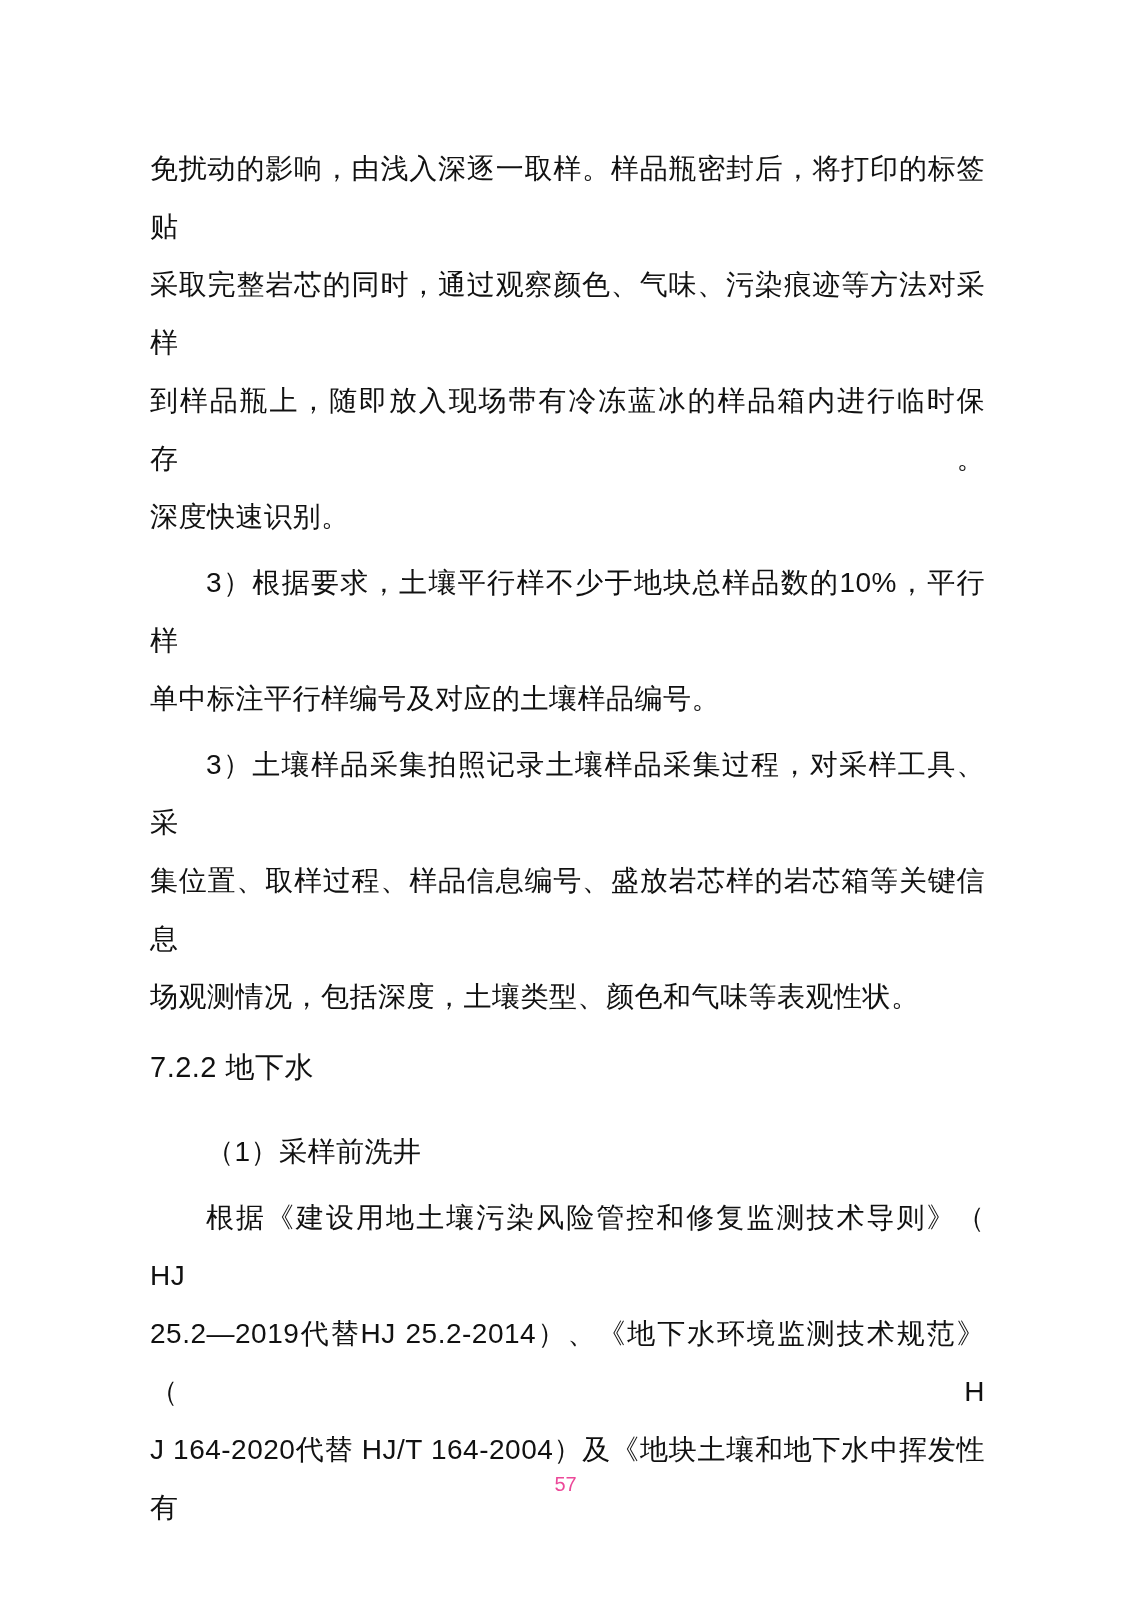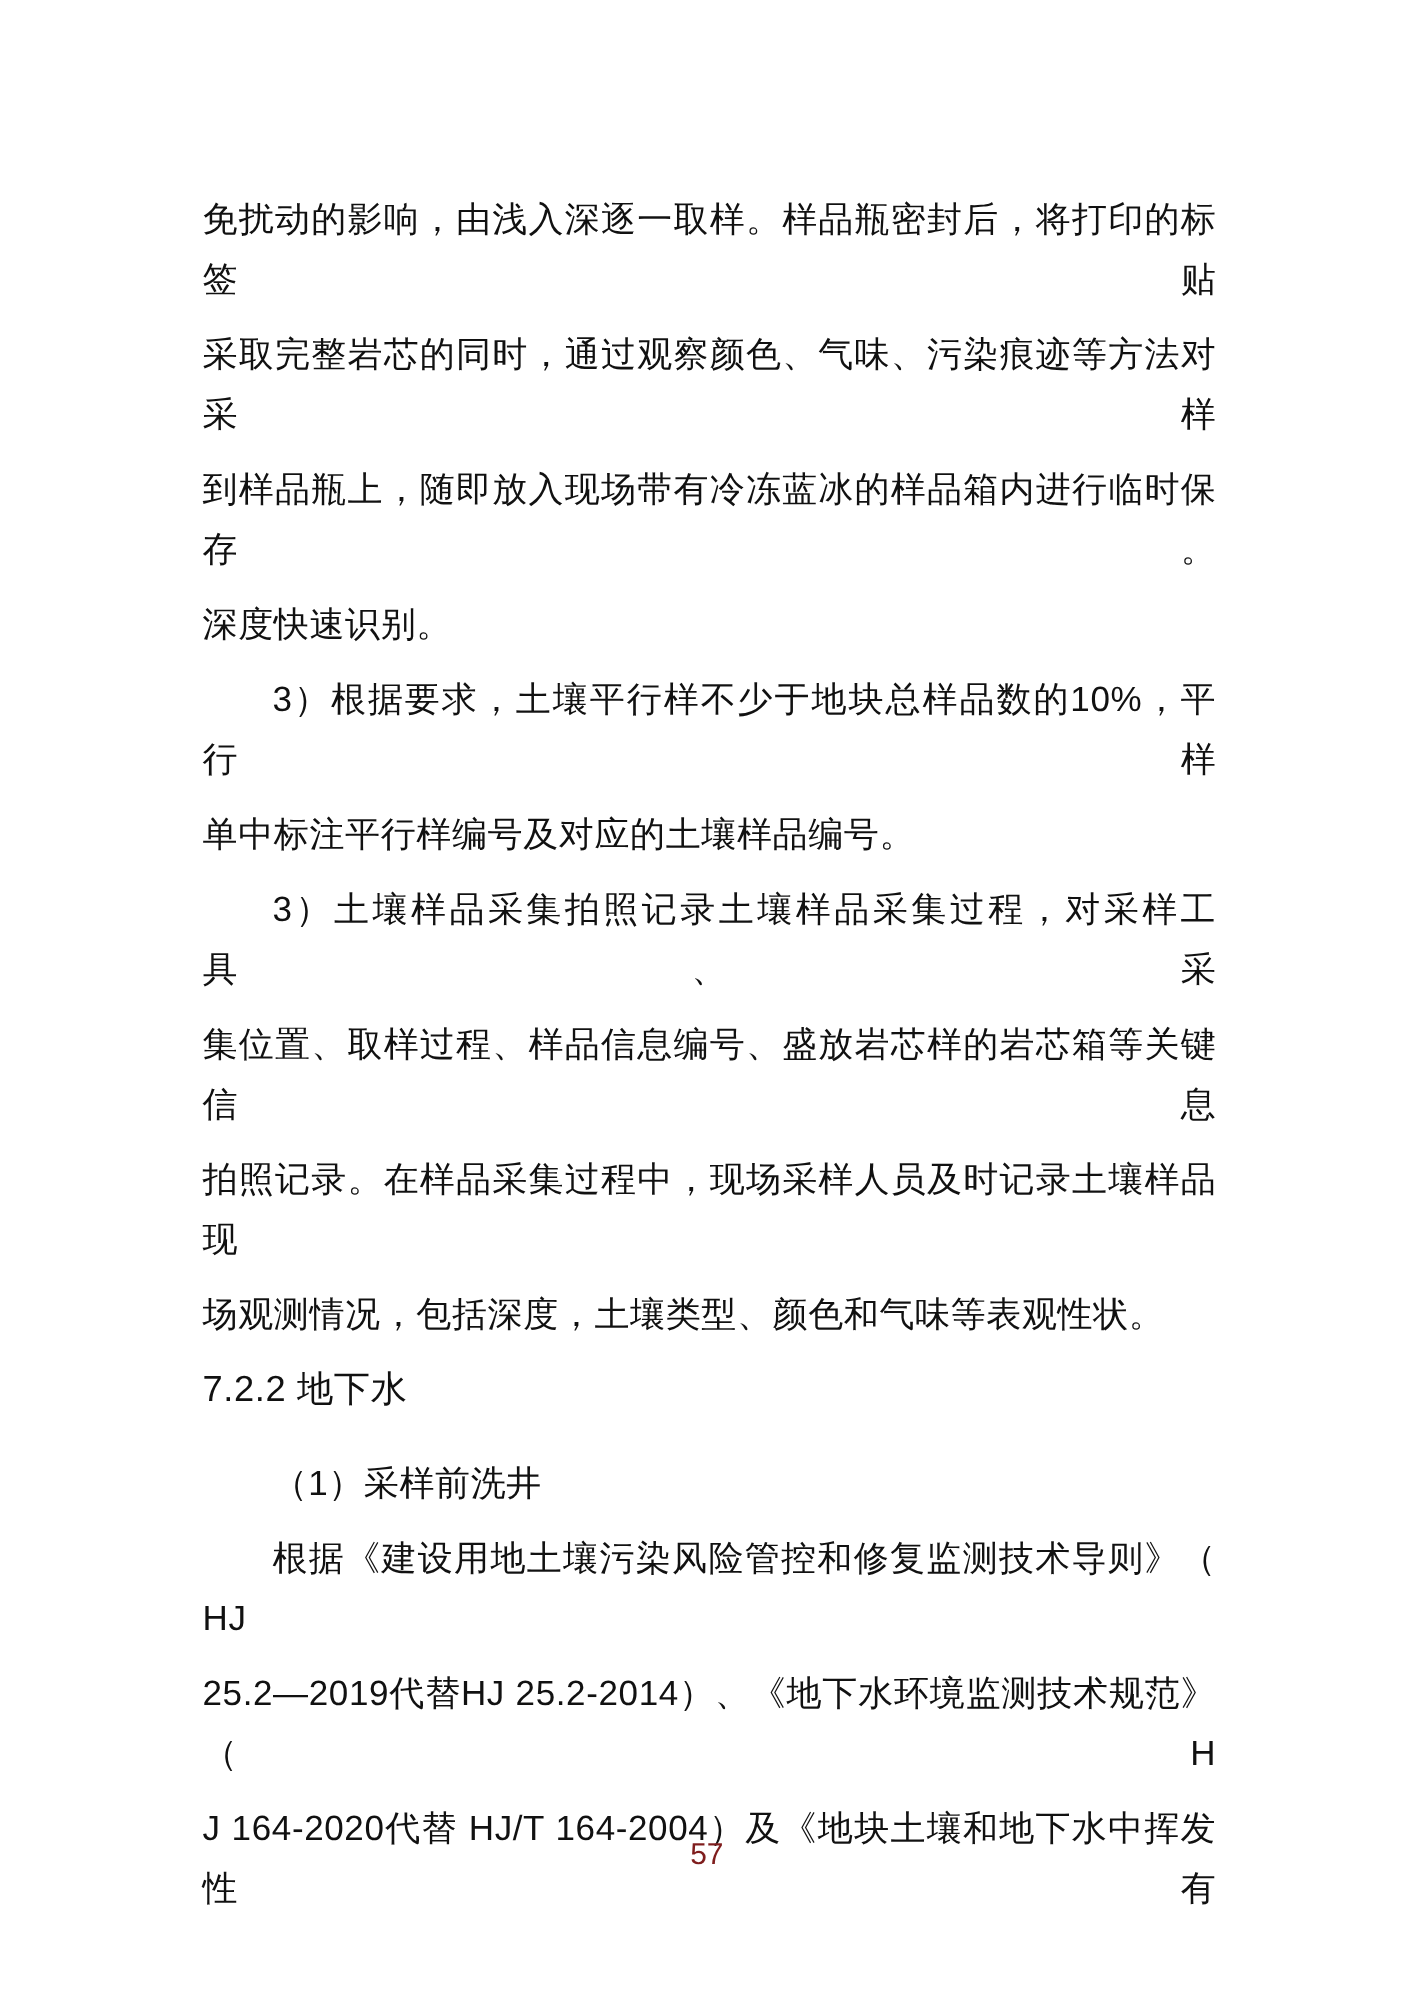--- a/index.html
+++ b/index.html
@@ -19,23 +19,23 @@
   .textblock {
     position: absolute;
     left: 150px;
     top: 140px;
     width: 835px;
   }
   .para {
     margin: 0 0 8px 0;
   }
   .line {
-    margin: 12px;
+    margin: 0;
     font-size: 28px;
-    line-height: 48px;
+    line-height: 58px;
     letter-spacing: 0.5px;
     text-align: justify;
     text-align-last: justify;
     white-space: normal;
   }
   .line.last {
     text-align-last: left;
   }
   .line.indent {
     text-indent: 2em;
@@ -50,22 +50,22 @@
     text-align-last: left;
   }
   .footer {
     position: absolute;
     left: 0;
     top: 1470px;
     width: 100%;
     text-align: center;
   }
   .page-number {
-    font-size: 24px;
-    color: #7f1d1d;
+    font-size: 20px;
+    color: #ec4899;
     line-height: 28px;
   }
 </style>
 </head>
 <body>
 
 <div class="page">
   <div class="textblock">
 
     <div class="para">
@@ -76,21 +76,20 @@
     </div>
 
     <div class="para">
       <p class="line indent">3）根据要求，土壤平行样不少于地块总样品数的10%，平行样</p>
       <p class="line last">单中标注平行样编号及对应的土壤样品编号。</p>
     </div>
 
     <div class="para">
       <p class="line indent">3）土壤样品采集拍照记录土壤样品采集过程，对采样工具、采</p>
       <p class="line">集位置、取样过程、样品信息编号、盛放岩芯样的岩芯箱等关键信息</p>
-      <p class="line">拍照记录。在样品采集过程中，现场采样人员及时记录土壤样品现</p>
       <p class="line last">场观测情况，包括深度，土壤类型、颜色和气味等表观性状。</p>
     </div>
 
     <div class="para heading">
       <p class="line">7.2.2 地下水</p>
     </div>
 
     <div class="para">
       <p class="line indent last">（1）采样前洗井</p>
     </div>

